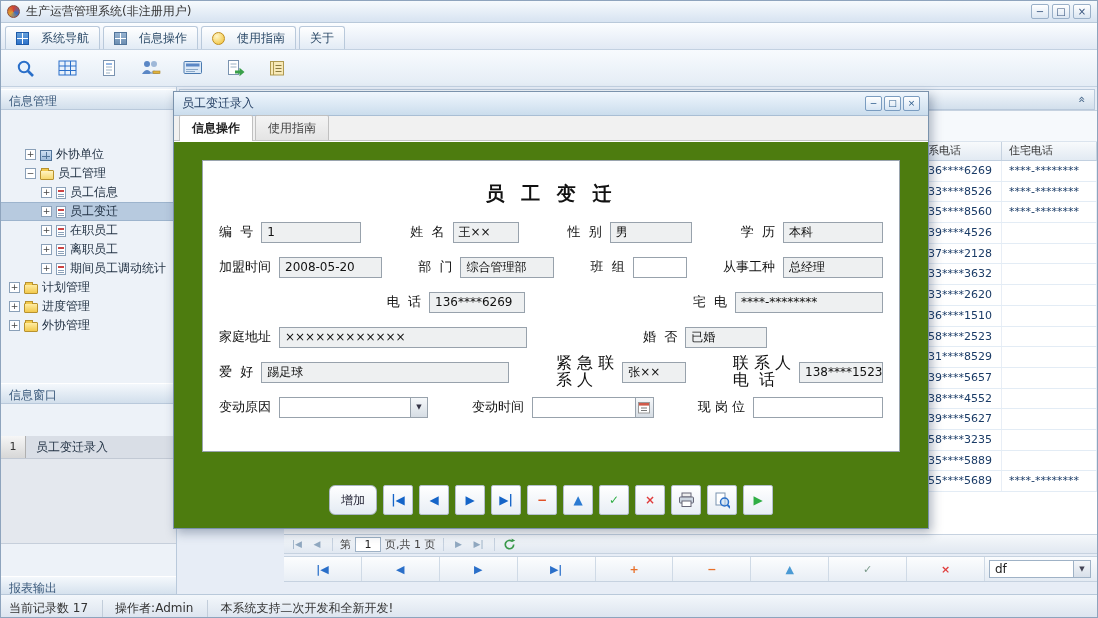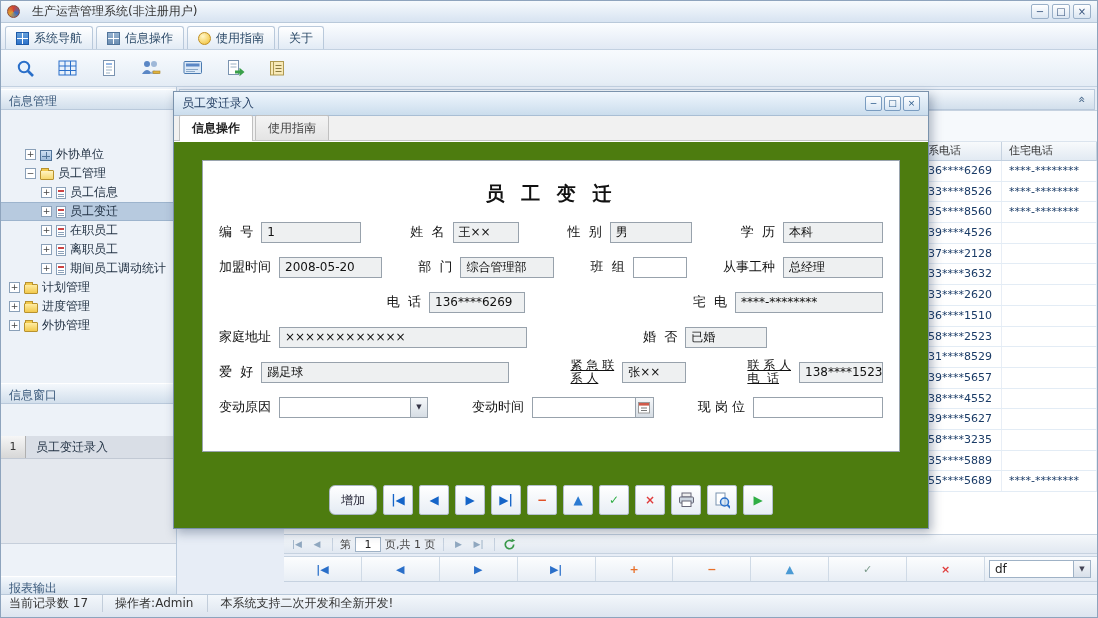--- a/index.html
+++ b/index.html
@@ -5,33 +5,33 @@
   * { box-sizing: border-box; }
   html,body { margin:0; padding:0; background:#9aa5b1; }
   .app {
     position:relative; width:1098px; height:618px; overflow:hidden;
     font-family:"DejaVu Sans","Liberation Sans",sans-serif; font-size:12px; color:#222;
     background:#e2eaf4; border:1px solid #8ea4bd;
   }
   
   .titlebar { position:absolute; left:0; top:0; right:0; height:22px;
     background:linear-gradient(#f6fafd,#d7e3f1); border-bottom:1px solid #b9c9da;
-    display:flex; align-items:center; padding:0 6px; gap:12px; }
+    display:flex; align-items:center; padding:0 6px; gap:6px; }
   .app-icon { width:13px; height:13px; border-radius:50%;
     background:conic-gradient(#d24333,#3a6cc0,#e0a030,#d24333); border:1px solid #8a4a3a; }
   .title-text { color:#333; }
   .win-controls { margin-left:auto; display:flex; gap:3px; }
   .win-btn { width:18px; height:15px; border:1px solid #9ab0c8; border-radius:2px;
     background:linear-gradient(#ffffff,#dbe6f2); color:#35527c; font-size:10px;
     line-height:13px; text-align:center; cursor:default; }
   
   .menubar { position:absolute; left:0; top:22px; right:0; height:27px;
     background:linear-gradient(#fbfdff,#e1e9f4); border-bottom:1px solid #c3d1e1;
     display:flex; align-items:flex-end; padding:0 4px; gap:3px; }
-  .menu-tab { display:flex; align-items:center; gap:5px; height:23px; padding:3px 10px;
+  .menu-tab { display:flex; align-items:center; gap:12px; height:23px; padding:3px 10px;
     border:1px solid #b9c9db; border-bottom:none; border-radius:3px 3px 0 0;
     background:linear-gradient(#ffffff,#e2ebf5); color:#2c4a68; }
   .mt-icon { width:13px; height:13px; display:inline-block; position:relative; flex:0 0 auto; }
   .mt-nav { background:linear-gradient(#6aa4dc,#2a6fc9); box-shadow:inset 0 0 0 1px #1e5aa8; }
   .mt-nav::before,.mt-grid::before { content:""; position:absolute; left:6px; top:1px; width:1px; bottom:1px; background:#fff; }
   .mt-nav::after,.mt-grid::after { content:""; position:absolute; top:6px; left:1px; right:1px; height:1px; background:#fff; }
   .mt-grid { background:linear-gradient(#9ab6d4,#6a8cb0); box-shadow:inset 0 0 0 1px #51749a; }
   .mt-clock { border-radius:50%; background:radial-gradient(circle at 35% 30%,#fff6c8,#f0be2e); border:1px solid #c08e20; }
   
   .toolbar { position:absolute; left:0; top:49px; right:0; height:37px;
@@ -105,21 +105,21 @@
   .bt-btn { flex:1 1 0; border-right:1px solid #cfdae6; display:flex; align-items:center; justify-content:center;
     background:linear-gradient(#fcfdfe,#e8eef5); font-size:11px; font-weight:bold; }
   .df-select { flex:0 0 102px; margin:3px 6px 3px 4px; background:#fff; border:1px solid #9fb2c6;
     display:flex; align-items:center; }
   .df-select > span:first-child { flex:1; padding-left:5px; color:#222; }
   .df-arrow { width:17px; height:100%; background:linear-gradient(#f4f6f9,#d8e0ea); border-left:1px solid #9fb2c6;
     font-size:7px; display:flex; align-items:center; justify-content:center; color:#445; }
   
   .statusbar { position:absolute; left:0; bottom:0; right:0; height:23px;
     background:linear-gradient(#f3f7fb,#dde5ef); border-top:1px solid #b9c9da;
-    display:flex; align-items:flex-start; padding:0 8px; color:#333; }
+    display:flex; align-items:flex-end; padding:0 8px; color:#333; }
   .sb-sep { border-left:1px solid #c2cdda; padding-left:12px; margin-left:14px; }
   
   .dialog { position:absolute; left:172px; top:90px; width:756px; height:438px; z-index:10;
     background:#fff; border:1px solid #7a92ac; box-shadow:3px 4px 10px rgba(30,50,80,.35); }
   .dialog-titlebar { height:24px; background:linear-gradient(#eff6fd,#cbdded);
     border-bottom:1px solid #a9bed4; display:flex; align-items:center; padding:0 8px; }
   .dialog-title { color:#1e3a5f; }
   .dialog-controls { margin-left:auto; display:flex; gap:2px; }
   .dlg-winbtn { width:17px; height:15px; border:1px solid #7a9cc0; border-radius:2px;
     background:linear-gradient(#ffffff,#d6e5f4); color:#2a5a8a; font-size:9px; line-height:13px; text-align:center; }
@@ -130,21 +130,21 @@
   .dlg-tab.active { background:#fff; font-weight:bold; color:#222; margin-bottom:-1px; padding-bottom:4px; }
   .dialog-body { position:absolute; left:0; right:0; top:50px; bottom:0; background:#4d7c0f; }
   .form-panel { position:absolute; left:28px; right:28px; top:18px; height:292px;
     border:1px solid #9aa4ae; background:#fff; }
   .form-title { text-align:center; font-size:19px; font-weight:bold; letter-spacing:5px;
     margin:20px 0 14px; color:#111; }
   .form-row { display:flex; align-items:center; margin:0 16px 13px; height:22px; }
   .field { display:flex; align-items:center; gap:8px; }
   .fsp { flex:1 1 auto; min-width:6px; }
   .f-label { font-size:13px; color:#111; white-space:pre; }
-  .f-label.two { font-size:12px; line-height:1.05; white-space:pre;text-decoration:underline; }
+  .f-label.two { font-size:16px; line-height:1.05; white-space:pre; }
   .f-wrap { display:flex; align-items:center; }
   .f-input { height:21px; border:1px solid #98a2ac; background:#eef0f1; padding:2px 5px;
     font-size:12px; display:flex; align-items:center; white-space:nowrap; overflow:hidden; color:#111; }
   .f-input.empty { background:#fff; }
   .dd-btn { width:17px; height:21px; border:1px solid #98a2ac; border-left:none;
     background:linear-gradient(#f6f8fa,#d6dde4); font-size:7px; display:flex; align-items:center; justify-content:center; color:#334; }
   .cal-btn { width:18px; height:21px; border:1px solid #98a2ac; border-left:none;
     background:linear-gradient(#f6f8fa,#d6dde4); display:flex; align-items:center; justify-content:center; }
   .fi-emp-no{width:100px} .fi-emp-name{width:66px} .fi-gender{width:82px} .fi-education{width:100px}
   .fi-join-date{width:103px} .fi-department{width:94px} .fi-team{width:54px} .fi-job-type{width:100px}

